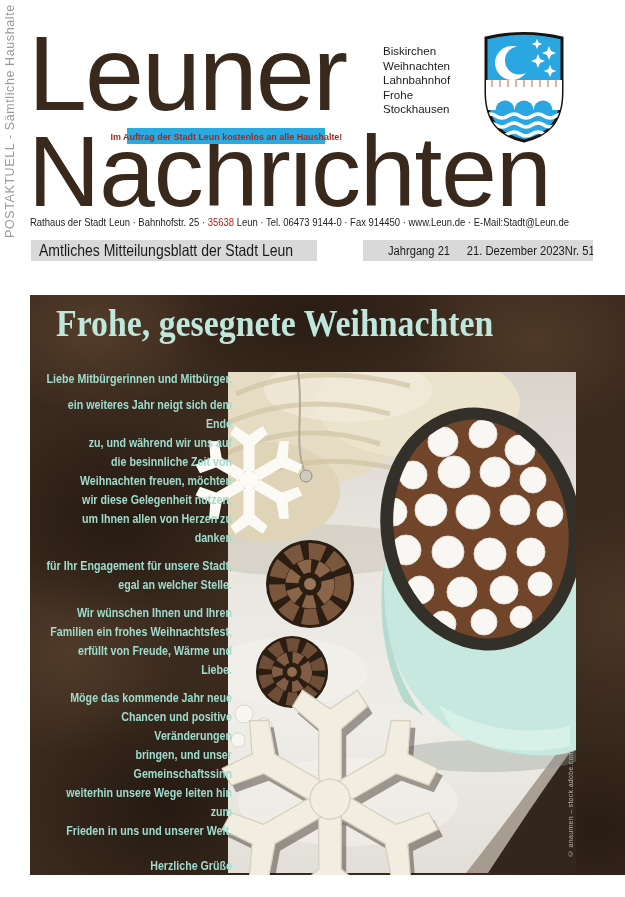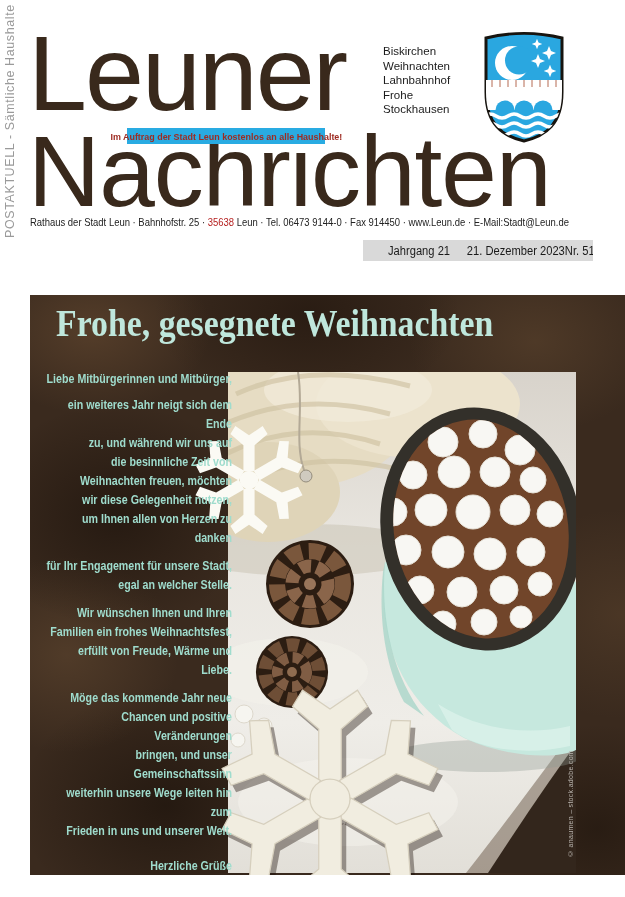--- a/index.html
+++ b/index.html
@@ -135,20 +135,23 @@
         <path d="M2,95 Q8,91 14,95 T26,95 T38,95 T50,95 T62,95 T74,95 T86,95"></path>
         <path d="M2,104 Q8,100 14,104 T26,104 T38,104 T50,104 T62,104 T74,104 T86,104"></path>
       </g>
     </g>
   </svg>
 
   <div class="address">
     <span>Rathaus der Stadt Leun · Bahnhofstr. 25 · </span><span class="zip">35638</span><span> Leun · Tel. 06473 9144-0 · Fax 914450 · www.Leun.de · E-Mail:Stadt@Leun.de</span>
   </div>
 
+  <div class="bar-left">
+    <span>Amtliches Mitteilungsblatt der Stadt Leun</span>
+  </div>
   <div class="bar-right">
     <span class="inner">
       <span class="vol">Jahrgang 21</span>
       <span>21. Dezember 2023</span>
       <span>Nr. 51/52</span>
     </span>
   </div>
 
   <div class="feature">
 

